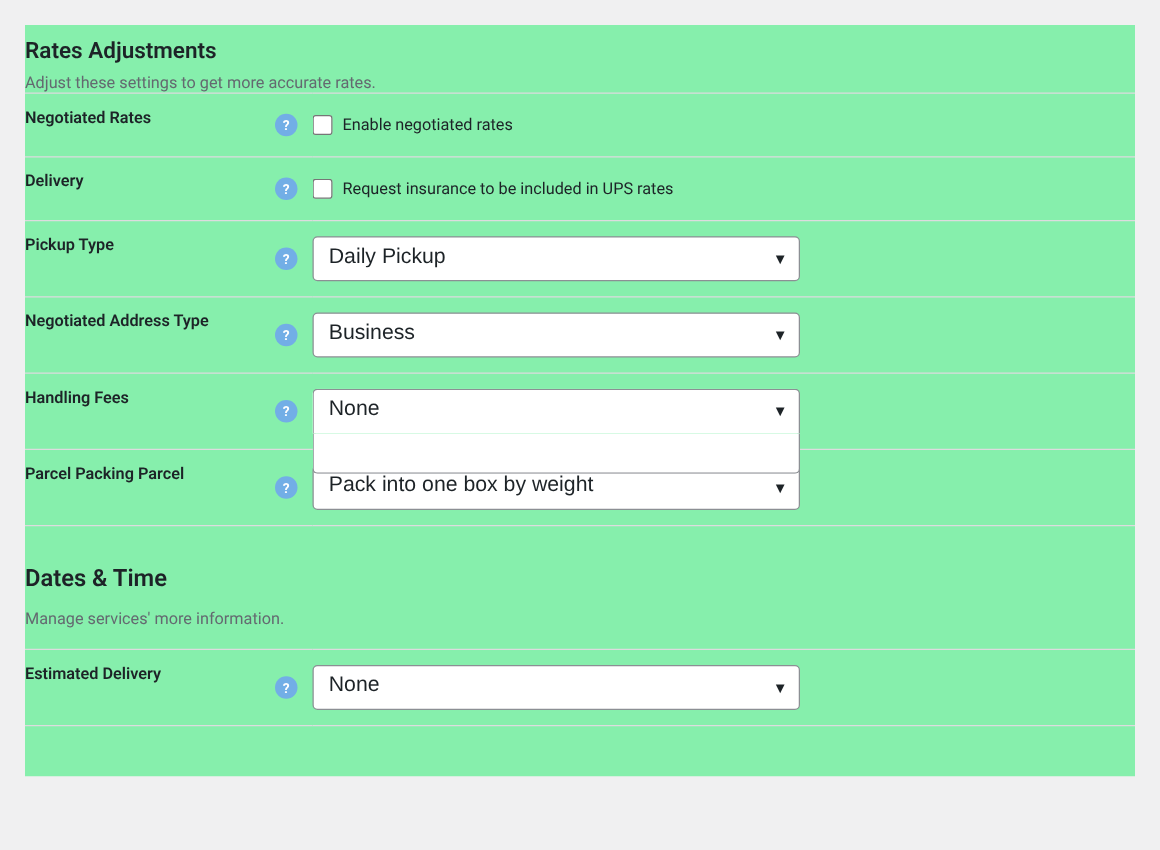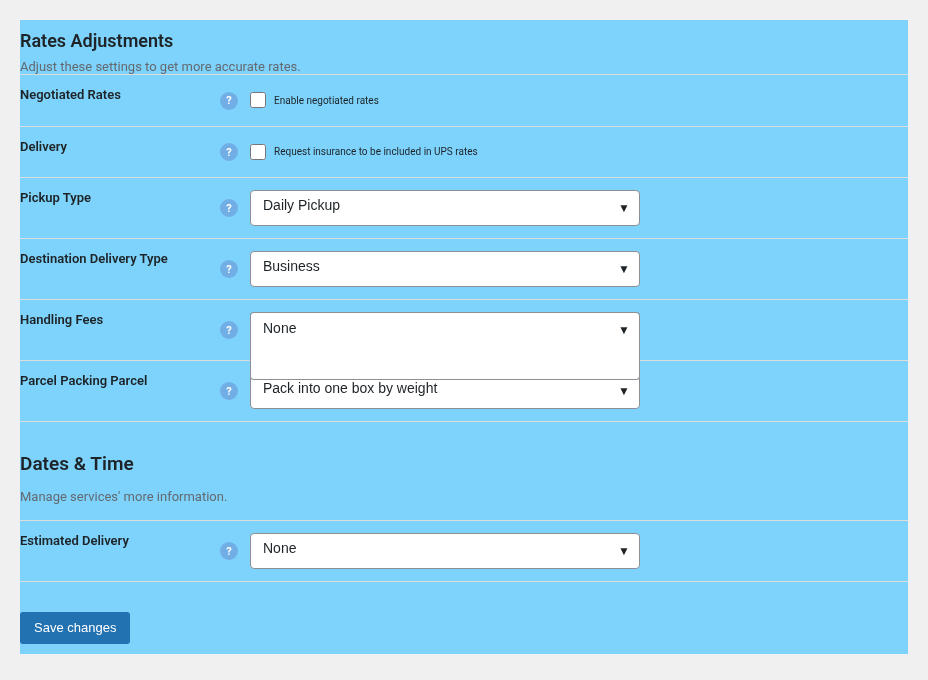--- a/index.html
+++ b/index.html
@@ -8,21 +8,21 @@
       background-color: #f0f0f1;
       font-family: -apple-system, BlinkMacSystemFont, "Segoe UI", Roboto, Oxygen, Ubuntu, sans-serif;
       font-size: 14px;
       color: #1d2327;
       padding: 20px;
       width: 928px;
       min-height: 680px;
     }
 
     .page-container {
-      background: #7dd3fc;
+      background: #86efac;
       padding: 10px 0;
     }
 
     .section-title {
       font-size: 18px;
       font-weight: 600;
       color: #1d2327;
       margin-bottom: 8px;
     }
 
@@ -89,37 +89,37 @@
 
     .checkbox-wrapper input[type="checkbox"] {
       width: 16px;
       height: 16px;
       cursor: pointer;
       accent-color: #2271b1;
       flex-shrink: 0;
     }
 
     .checkbox-label {
-      font-size: 10px;
+      font-size: 13px;
       color: #1d2327;
     }
 
     .select-wrapper {
       position: relative;
       display: inline-block;
       width: 390px;
     }
 
     .select-wrapper select {
       width: 100%;
       padding: 0 32px 6px 12px;
       border: 1px solid #8c8f94;
       border-radius: 4px;
       background: #fff;
-      font-size: 14px;
+      font-size: 17px;
       color: #1d2327;
       appearance: none;
       -webkit-appearance: none;
       cursor: pointer;
       height: 36px;
     }
 
     .select-chevron {
       position: absolute;
       right: 10px;
@@ -226,21 +226,21 @@
               <option>Customer Counter</option>
               <option>One Time Pickup</option>
               <option>On Call Air</option>
             </select>
             <span class="select-chevron">▼</span>
           </div>
         </td>
       </tr>
 
       <tr class="settings-row">
-        <td class="label-cell">Destination Delivery Type</td>
+        <td class="label-cell">Negotiated Address Type</td>
         <td class="help-cell">
           <span class="help-icon">?</span>
         </td>
         <td class="control-cell">
           <div class="select-wrapper">
             <select>
               <option>Business</option>
               <option>Residential</option>
             </select>
             <span class="select-chevron">▼</span>
@@ -308,17 +308,14 @@
               <option>5 Days</option>
             </select>
             <span class="select-chevron">▼</span>
           </div>
         </td>
       </tr>
 
     </tbody>
   </table>
 
-  <div style="margin-top: 16px;">
-    <button class="save-button">Save changes</button>
-  </div>
 
 </div>
 
 </body></html>

